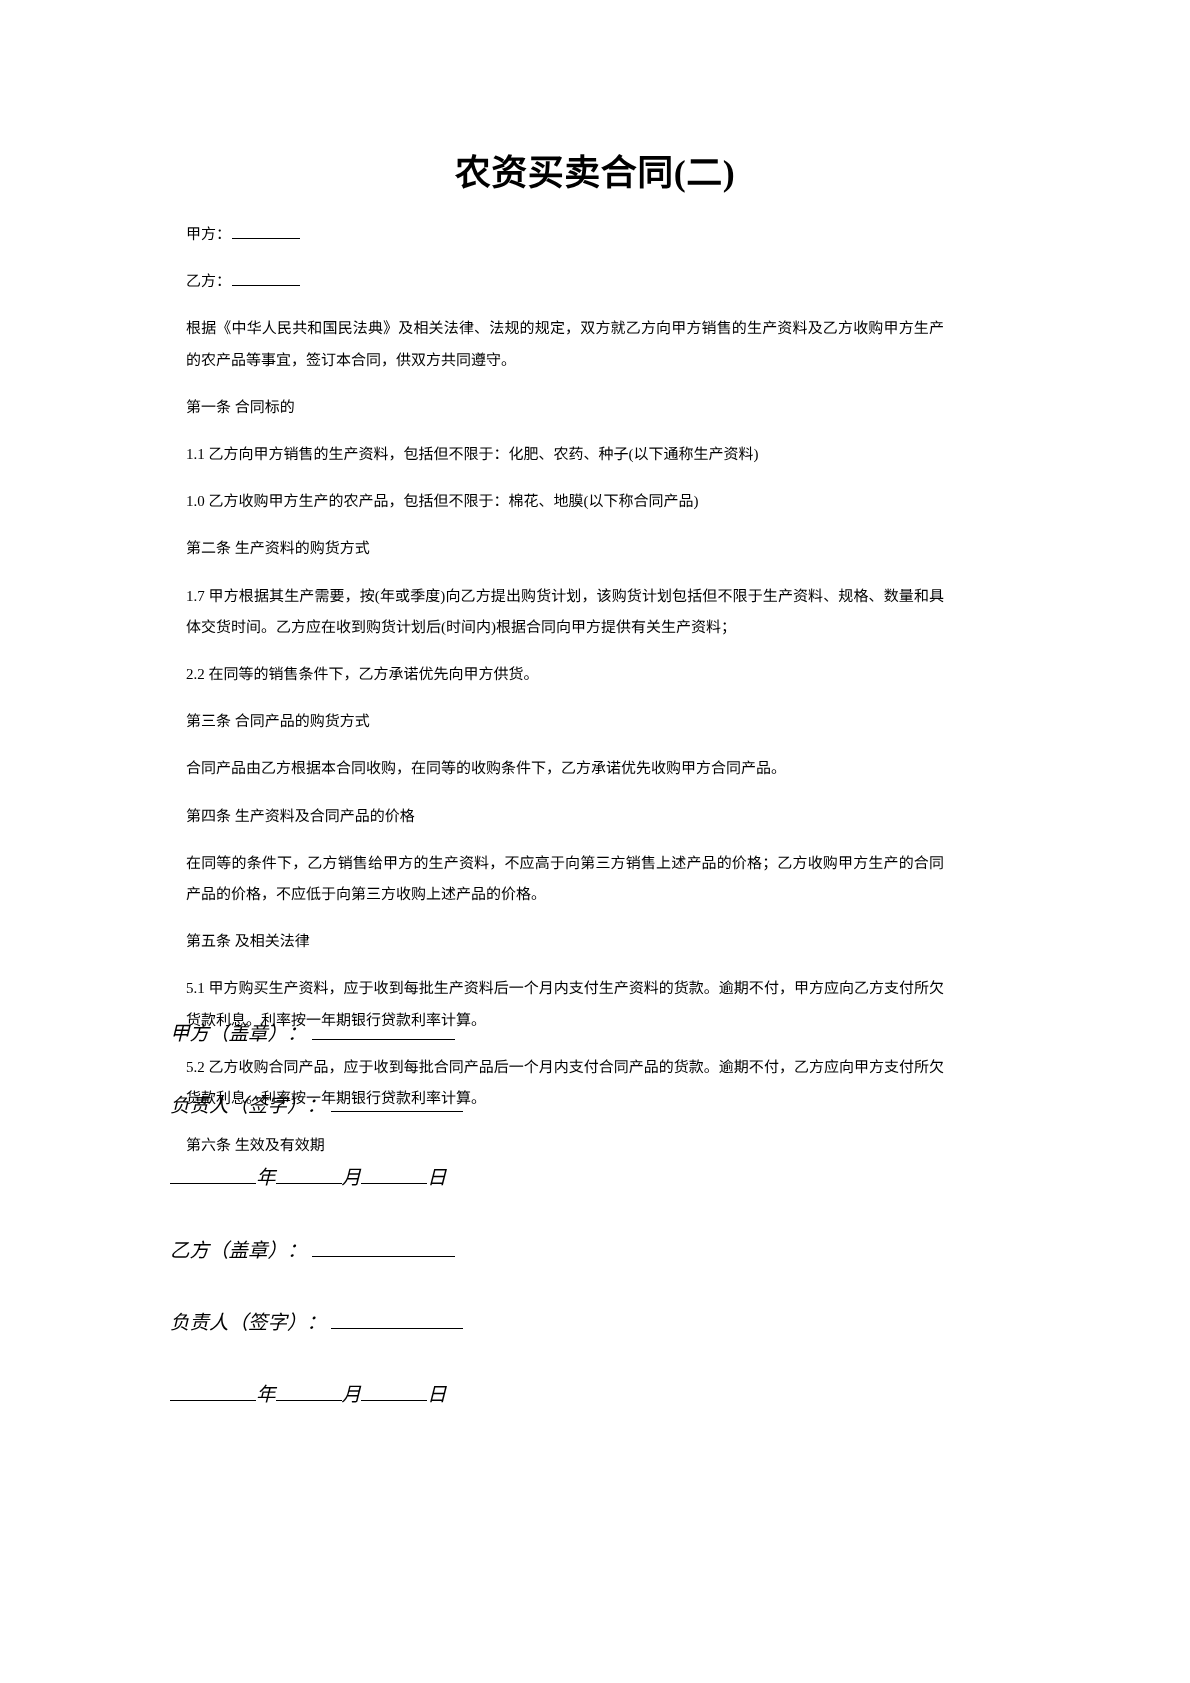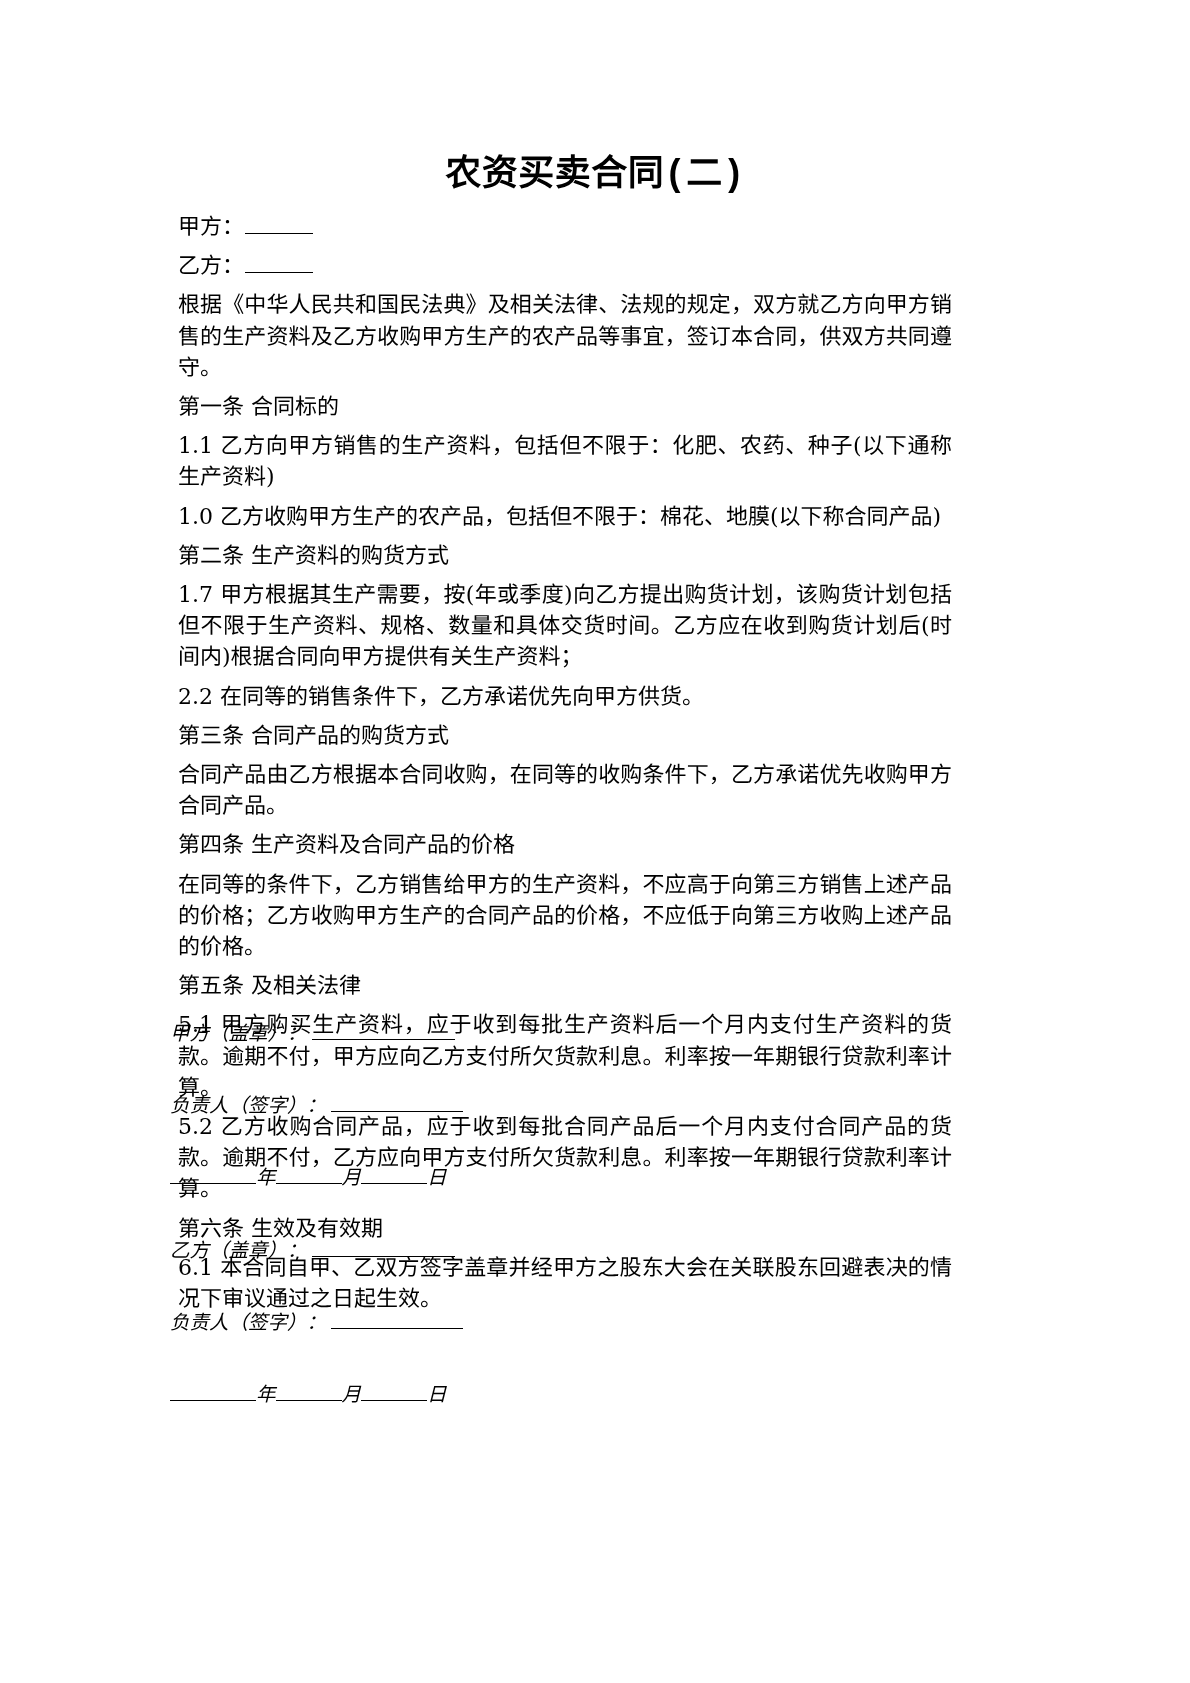--- a/index.html
+++ b/index.html
@@ -26,36 +26,37 @@
   }
   .doc-title {
     position: absolute;
     top: 143px;
     left: 0;
     width: 1190px;
     text-align: center;
     font-size: 36px;
     font-weight: bold;
     letter-spacing: 0.5px;
-    font-family: Liberation Mono, monospace;
+    font-family: Liberation Serif, serif;
   }
   .body-block {
     position: absolute;
     top: 203px;
     left: 170px;
     width: 790px;
   }
   .para {
-    font-size: 22px;
+    font-size: 15px;
     line-height: 31.2px;
     text-align: justify;
     text-justify: inter-ideograph;
-    margin: 8px;
+    margin: 16px;
     letter-spacing: 0px;
     word-break: break-all;
+    font-family: Liberation Serif, serif;
   }
   .blank-s {
     display: inline-block;
     border-bottom: 1.3px solid #000;
     width: 68px;
     height: 0.85em;
     vertical-align: baseline;
     margin: 0 1px;
   }
   .blank-date-wide {
@@ -151,21 +152,20 @@
     <p class="para">合同产品由乙方根据本合同收购，在同等的收购条件下，乙方承诺优先收购甲方合同产品。</p>
 
     <p class="para">第四条  生产资料及合同产品的价格</p>
     <p class="para">在同等的条件下，乙方销售给甲方的生产资料，不应高于向第三方销售上述产品的价格；乙方收购甲方生产的合同产品的价格，不应低于向第三方收购上述产品的价格。</p>
 
     <p class="para">第五条  及相关法律</p>
     <p class="para">5.1  甲方购买生产资料，应于收到每批生产资料后一个月内支付生产资料的货款。逾期不付，甲方应向乙方支付所欠货款利息。利率按一年期银行贷款利率计算。</p>
     <p class="para">5.2  乙方收购合同产品，应于收到每批合同产品后一个月内支付合同产品的货款。逾期不付，乙方应向甲方支付所欠货款利息。利率按一年期银行贷款利率计算。</p>
 
     <p class="para">第六条  生效及有效期</p>
-    <p class="para">6.1  本合同自甲、乙双方签字盖章并经甲方之股东大会在关联股东回避表决的情况下审议通过之日起生效。</p>
 
 
   </div>
 
   <div class="sign-block">
 
     <p class="sign-row"><span>甲方（盖章）：</span><span class="sign-line-long"></span></p>
 
     <p class="sign-row"><span>负责人（签字）：</span><span class="sign-line-med"></span></p>
 

